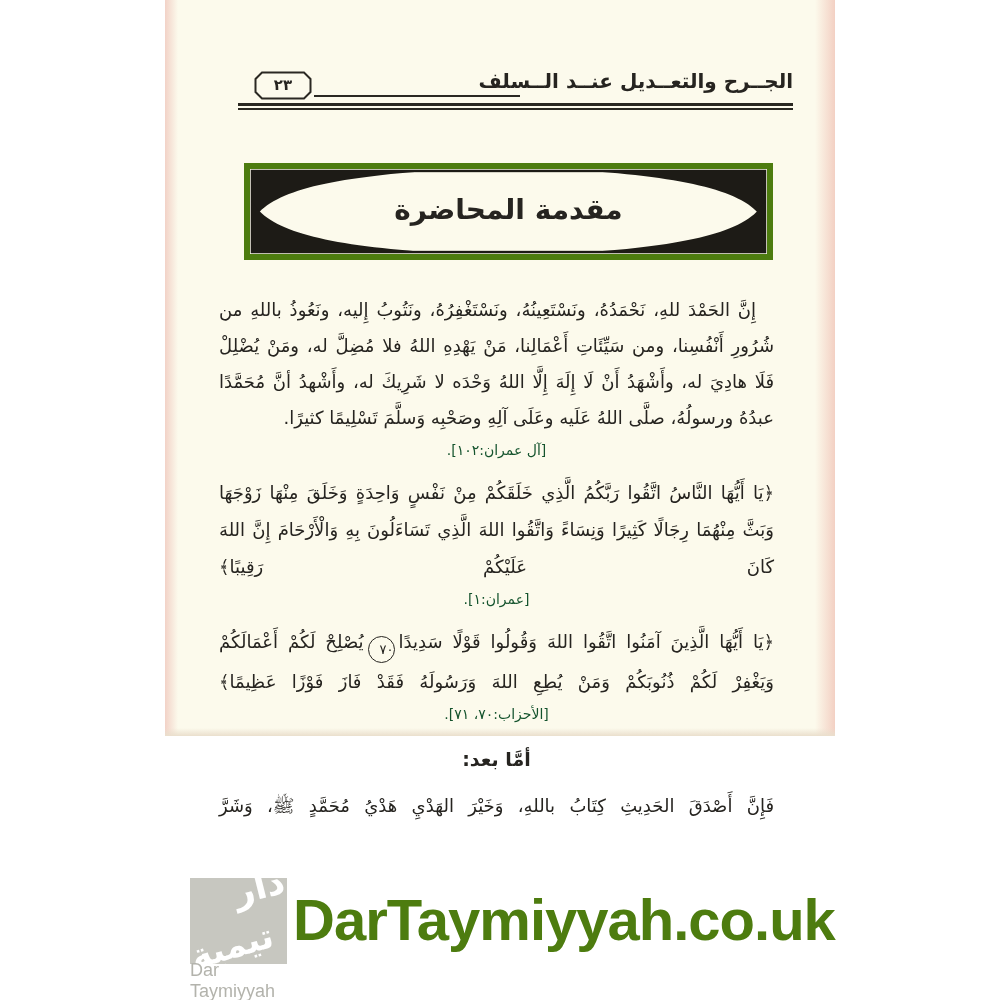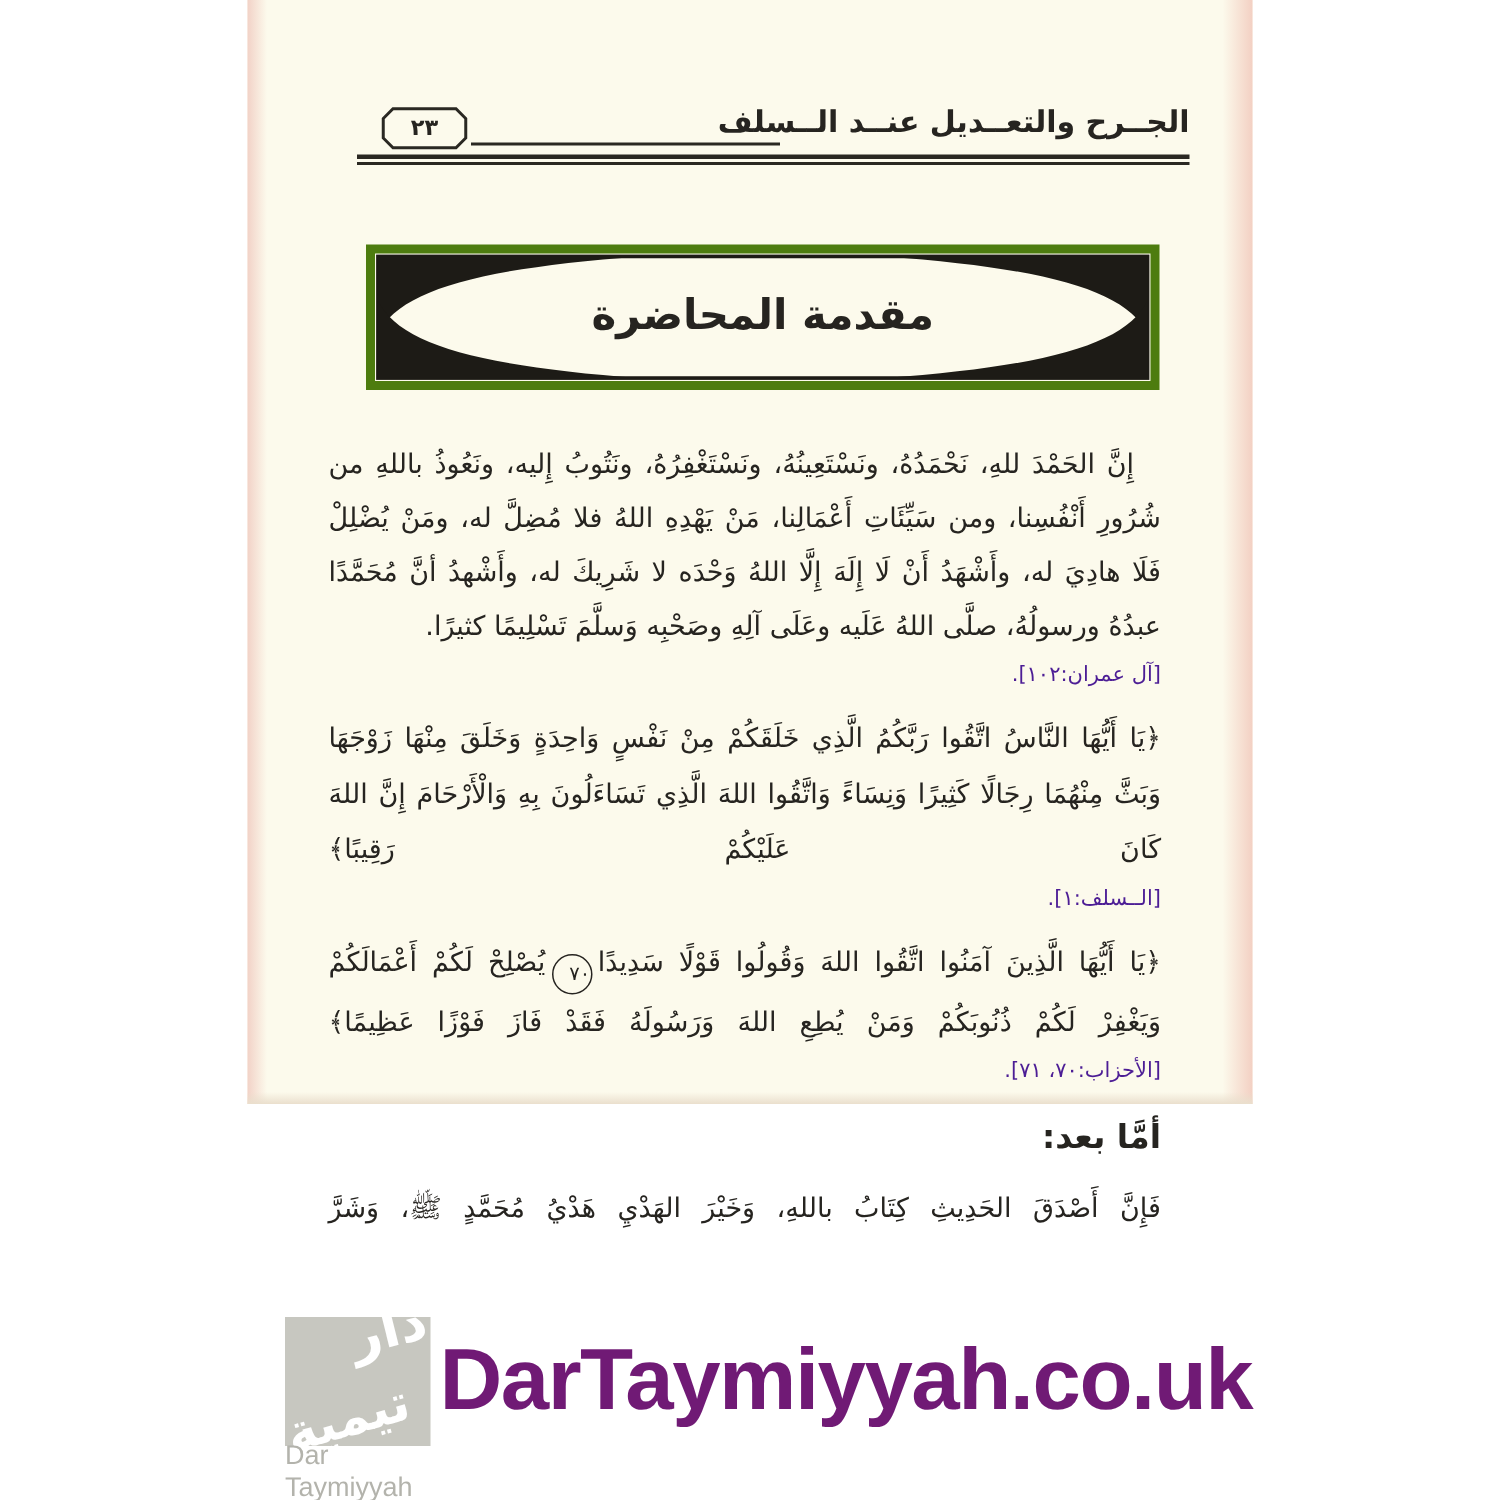--- a/index.html
+++ b/index.html
@@ -30,36 +30,36 @@
   .title-box-inner{position:relative;width:100%;height:100%;}
   .title-box-inner svg{position:absolute;inset:0;width:100%;height:100%;}
   .section-title{position:absolute;inset:0;display:flex;align-items:center;justify-content:center;
       font-size:28px;font-weight:bold;direction:rtl;padding-bottom:4px;}
 
   
   .content{position:absolute;left:54px;top:292px;width:555px;direction:rtl;}
   .para{font-size:18px;line-height:36px;text-align:justify;margin:0;}
   .para.indent{text-indent:18px;}
   .verse{font-size:18px;line-height:37px;text-align:justify;text-align-last:justify;margin:14px 0 0 0;}
-  .ref{font-size:14px;line-height:20px;text-align:right;margin:4px 0 0 0;color:#4c1d95;}
-  .amma{font-size:22px;font-weight:bold;text-align:right;margin:20px 0 0 0;line-height:30px;}
+  .ref{font-size:14px;line-height:20px;text-align:center;margin:4px 0 0 0;color:#14532d;}
+  .amma{font-size:19px;font-weight:bold;text-align:center;margin:20px 0 0 0;line-height:30px;}
   .closing{font-size:18px;line-height:36px;text-align:justify;text-align-last:justify;margin:14px 0 0 0;}
   .ayah-marker{display:inline-block;width:27px;height:27px;line-height:25px;border:1.5px solid #262420;
       border-radius:50%;text-align:center;font-size:13px;vertical-align:-6px;margin:0 4px;}
 
   
   .watermark{position:absolute;inset:0;mix-blend-mode:multiply;pointer-events:none;}
   .wm-logo{position:absolute;left:25px;top:878px;width:97px;height:86px;background:#c7c7c0;overflow:visible;}
   .wm-cal1{position:absolute;top:-12px;right:2px;color:#ffffff;font-size:36px;font-weight:bold;
       transform:rotate(-14deg);direction:rtl;}
   .wm-cal2{position:absolute;bottom:-2px;left:0px;color:#ffffff;font-size:34px;font-weight:bold;
       transform:rotate(-16deg);direction:rtl;}
   .wm-caption{position:absolute;left:25px;top:960px;width:110px;color:#b3b3ac;
       font-family:"Liberation Sans",sans-serif;font-size:18px;}
-  .wm-site{position:absolute;left:128px;top:886px;color:#701a75;
+  .wm-site{position:absolute;left:128px;top:886px;color:#4d7c0f;
       font-family:"Liberation Sans",sans-serif;font-size:58px;font-weight:bold;letter-spacing:-1px;}
 </style>
 </head>
 <body>
 
 <div class="photo">
   <div class="page">
     <div class="edge-left"></div>
     <div class="edge-right"></div>
     <div class="edge-bottom"></div>
@@ -89,21 +89,21 @@
         <div class="section-title">مقدمة المحاضرة</div>
       </div>
     </div>
 
     <div class="content">
       <p class="para indent">إِنَّ الحَمْدَ للهِ، نَحْمَدُهُ، ونَسْتَعِينُهُ، ونَسْتَغْفِرُهُ، ونَتُوبُ إِليه، ونَعُوذُ باللهِ من شُرُورِ أَنْفُسِنا، ومن سَيِّئَاتِ أَعْمَالِنا، مَنْ يَهْدِهِ اللهُ فلا مُضِلَّ له، ومَنْ يُضْلِلْ فَلَا هادِيَ له، وأَشْهَدُ أَنْ لَا إِلَهَ إِلَّا اللهُ وَحْدَه لا شَرِيكَ له، وأَشْهدُ أنَّ مُحَمَّدًا عبدُهُ ورسولُهُ، صلَّى اللهُ عَلَيه وعَلَى آلِهِ وصَحْبِه وَسلَّمَ تَسْلِيمًا كثيرًا.</p>
 
       <p class="ref">[آل عمران:١٠٢].</p>
 
       <p class="verse">﴿يَا أَيُّهَا النَّاسُ اتَّقُوا رَبَّكُمُ الَّذِي خَلَقَكُمْ مِنْ نَفْسٍ وَاحِدَةٍ وَخَلَقَ مِنْهَا زَوْجَهَا وَبَثَّ مِنْهُمَا رِجَالًا كَثِيرًا وَنِسَاءً وَاتَّقُوا اللهَ الَّذِي تَسَاءَلُونَ بِهِ وَالْأَرْحَامَ إِنَّ اللهَ كَانَ عَلَيْكُمْ رَقِيبًا﴾</p>
-      <p class="ref">[الــسلف:١].</p>
+      <p class="ref">[عمران:١].</p>
 
       <p class="verse"><span>﴿يَا أَيُّهَا الَّذِينَ آمَنُوا اتَّقُوا اللهَ وَقُولُوا قَوْلًا سَدِيدًا</span><span class="ayah-marker">٧٠</span><span>يُصْلِحْ لَكُمْ أَعْمَالَكُمْ وَيَغْفِرْ لَكُمْ ذُنُوبَكُمْ وَمَنْ يُطِعِ اللهَ وَرَسُولَهُ فَقَدْ فَازَ فَوْزًا عَظِيمًا﴾</span></p>
       <p class="ref">[الأحزاب:٧٠، ٧١].</p>
 
       <p class="amma">أمَّا بعد:</p>
 
       <p class="closing">فَإِنَّ أَصْدَقَ الحَدِيثِ كِتَابُ باللهِ، وَخَيْرَ الهَدْيِ هَدْيُ مُحَمَّدٍ ﷺ، وَشَرَّ</p>
     </div>
 
     <div class="watermark">

